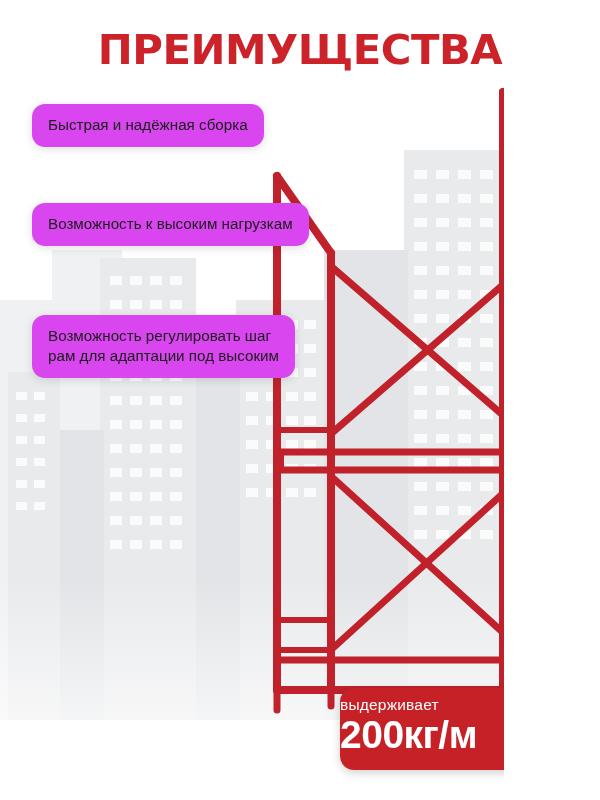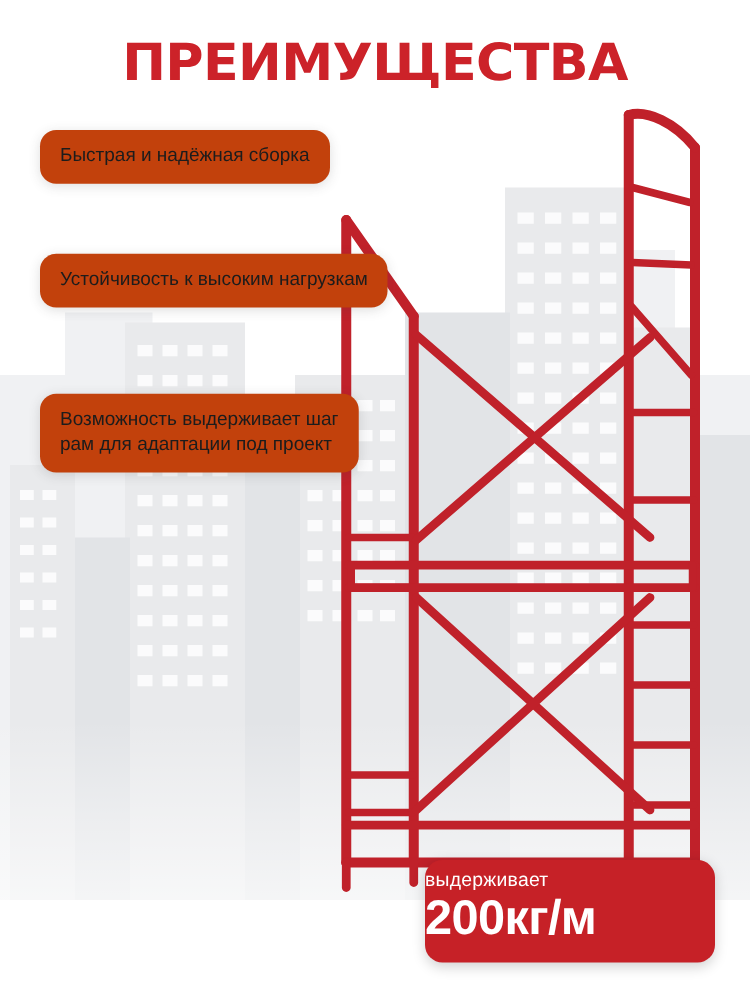--- a/index.html
+++ b/index.html
@@ -8,21 +8,21 @@
   }
   body {
     width: 600px;
     height: 800px;
     background: #ffffff;
     font-family: "Liberation Sans", sans-serif;
     overflow: hidden;
   }
   .poster {
     position: relative;
-    width: 600px;
+    width: 504px;
     height: 800px;
     background: #ffffff;
     overflow: hidden;
   }
 
   
   .city {
     position: absolute;
     left: 0;
     top: 0;
@@ -55,21 +55,21 @@
     letter-spacing: -0.5px;
     color: #cc2229;
     white-space: nowrap;
     transform: scaleX(1.02);
   }
 
   
   .feature {
     position: absolute;
     z-index: 4;
-    background: #c2410c;
+    background: #d946ef;
     border-radius: 13px;
     padding: 11px 16px 12px 16px;
     box-shadow: 0 2px 9px rgba(60,60,60,0.17);
     font-size: 15.2px;
     line-height: 1.33;
     color: #1c1c1c;
     font-family: "Liberation Sans", sans-serif;
   }
   .feature .line { display: block; white-space: nowrap; }
 
@@ -376,26 +376,26 @@
     </g>
   </svg>
 
   <div class="title">ПРЕИМУЩЕСТВА</div>
 
   <div class="feature" id="feature-0">
     <span class="line">Быстрая и надёжная сборка</span>
   </div>
 
   <div class="feature" id="feature-1">
-    <span class="line">Устойчивость к высоким нагрузкам</span>
+    <span class="line">Возможность к высоким нагрузкам</span>
   </div>
 
   <div class="feature" id="feature-2">
-    <span class="line">Возможность выдерживает шаг</span>
-    <span class="line">рам для адаптации под проект</span>
+    <span class="line">Возможность регулировать шаг</span>
+    <span class="line">рам для адаптации под высоким</span>
   </div>
 
   <div class="badge">
     <span class="cap-label">выдерживает</span>
     <span class="cap-value">200кг/м</span>
   </div>
 
 </div>
 
 </body></html>

